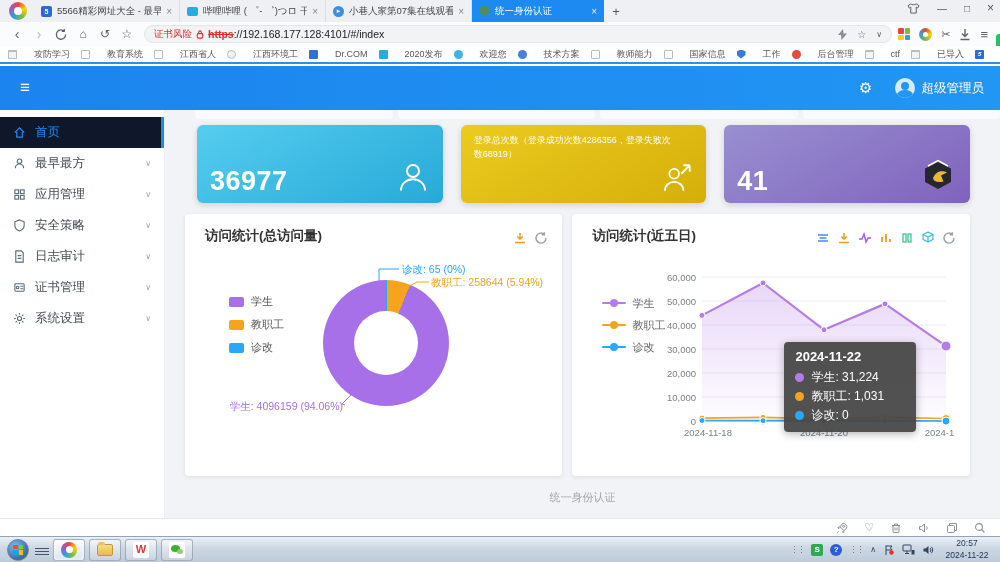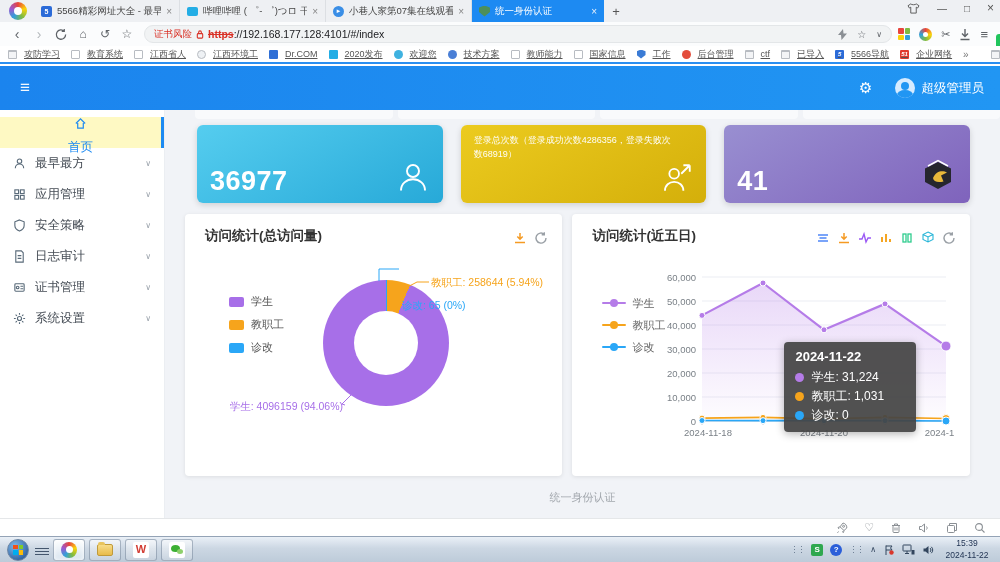--- a/index.html
+++ b/index.html
@@ -43,21 +43,21 @@
   .grid-ic i { border-radius:1px; } .grid-ic i:nth-child(1){background:#e8453c;} .grid-ic i:nth-child(2){background:#7fbb42;}
   .grid-ic i:nth-child(3){background:#fbd20a;} .grid-ic i:nth-child(4){background:#32a0da;}
   .mini-logo { width:13px; height:13px; border-radius:50%; background:conic-gradient(#e8453c,#fbd20a,#7fbb42,#32a0da,#e8453c); position:relative; }
   .mini-logo::after{ content:""; position:absolute; inset:4px; background:#fff; border-radius:50%; }
   .tool-glyph { font-size:11px; color:#5f6368; }
   .green-sliver { position:absolute; right:0; top:34px; width:4px; height:16px; background:#21c55d; border-radius:3px 0 0 3px; }
 
   
   .bookbar { position:absolute; top:46px; left:0; right:0; height:18px; background:#fff; border-bottom:2px solid #2b8ff0;
     display:flex; align-items:center; font-size:9px; color:#555; padding:0 8px; gap:11px; white-space:nowrap; overflow:hidden; }
-  .bm { display:flex; align-items:center; gap:7px;text-decoration:underline; }
+  .bm { display:flex; align-items:center; gap:17px; }
   .bi { width:9px; height:9px; flex:none; border-radius:1px; display:inline-block; position:relative; }
   .bi-file { border:1px solid #b8bcc2; background:#fff; }
   .bi-folder { border:1px solid #b8bcc2; background:#f3f4f6; border-top-width:2px; }
   .bi-home { border:1px solid #b8bcc2; border-radius:50%; background:#eef1f4; }
   .bi-sq { color:#fff; font-size:6px; font-weight:bold; text-align:center; line-height:9px; }
   .bi-dr { background:#2f6fd6; } .bi-bili { background:#23ade5; } .bi-glb { background:#3fb2e0; border-radius:50%; }
   .bi-gear { background:#4a7fd6; border-radius:50%; } .bi-shield { background:#3a7bd5; clip-path:polygon(50% 0,100% 20%,100% 62%,50% 100%,0 62%,0 20%); }
   .bi-red { background:#e34d3c; border-radius:50%; } .bi-n5 { background:#2b6bd8; } .bi-n51 { background:#e03a2f; }
   .bm-more { margin-left:auto; color:#777; font-size:10px; }
   .bm-sep { width:1px; height:11px; background:#ddd; }
@@ -74,21 +74,21 @@
   .avatar { width:20px; height:20px; border-radius:50%; background:#d6ebff; position:relative; overflow:hidden; }
   .avatar::before { content:""; position:absolute; left:6px; top:4px; width:8px; height:8px; border-radius:50%; background:#2196f3; }
   .avatar::after { content:""; position:absolute; left:2px; top:12px; width:16px; height:10px; border-radius:50%; background:#2196f3; }
 
   
   .appbody { position:absolute; top:44px; bottom:0; left:0; right:0; display:flex; }
   .sidebar { width:165px; background:#fff; border-right:1px solid #ebeef2; padding-top:7px; }
   .mi { height:31px; display:flex; align-items:center; padding:0 13px; font-size:12.5px; color:#454c55; gap:9px; }
   .mi svg { flex:none; }
   .mi .chev { margin-left:auto; color:#9aa2ab; font-size:8px; }
-  .mi.active { color:#1d8af2; background:#fef9c3; border-right:3px solid #1d8af2;flex-direction:column; }
+  .mi.active { color:#1d8af2; background:#0f172a; border-right:3px solid #1d8af2; }
 
   
   .main { flex:1; background:#f1f3f7; position:relative; overflow:hidden; }
   .ghosts { position:absolute; top:0; left:30px; right:0; height:9px; display:flex; gap:5px; }
   .ghosts i { flex:1; background:rgba(255,255,255,.6); border-radius:0 0 4px 4px; }
   .cards { position:absolute; top:15px; left:32px; right:30px; display:flex; gap:18px; }
   .card { flex:1; height:78px; border-radius:6px; color:#fff; padding:9px 13px; position:relative; box-shadow:0 2px 6px rgba(0,0,0,.15); }
   .card-c1 { background:linear-gradient(150deg,#55cdef,#27a9d8); }
   .card-c2 { background:linear-gradient(150deg,#eccb1f,#d4af0a); }
   .card-c3 { background:linear-gradient(150deg,#998fd1,#7f63bc); }
@@ -104,21 +104,21 @@
   .panel-title { font-size:13.5px; font-weight:bold; color:#333; }
   .panel-tools { margin-left:auto; display:flex; gap:7px; align-items:center; }
 
   
   .pie-legend { position:absolute; left:44px; top:76px; z-index:2; }
   .pl-row { display:flex; align-items:center; gap:7px; height:23px; font-size:11px; color:#555; }
   .pl-chip { width:15px; height:10px; border-radius:2px; }
   .donut { position:absolute; left:138px; top:66px; width:126px; height:126px; border-radius:50%; }
   .donut::after { content:""; position:absolute; inset:31px; background:#fff; border-radius:50%; }
   .callout { position:absolute; font-size:10.5px; z-index:2; }
-  .co-blue { left:217px; top:49px;margin-top:36px; }
+  .co-blue { left:217px; top:49px; }
   .co-orange { left:246px; top:62px; }
   .co-purple { left:20px; top:186px; width:138px; text-align:right; }
   .pie-lines { position:absolute; inset:0; z-index:1; }
 
   
   .lc-svg { position:absolute; left:0; top:0; z-index:1; }
   .lc-legend { position:absolute; left:30px; top:78px; z-index:2; }
   .ll-row { display:flex; align-items:center; gap:6px; height:22px; font-size:11px; color:#666; }
   .ll-mark { width:24px; height:8px; position:relative; }
   .ll-mark i { position:absolute; left:0; right:0; top:3px; height:2px; border-radius:1px; }
@@ -649,18 +649,18 @@
       <svg width="13" height="11" viewBox="0 0 13 11" fill="none" stroke="#33465e" stroke-width="1">
           <rect x="1" y="1" width="8" height="6" rx="0.5"></rect>
           <path d="M3 9.5 h4 M5 7 v2.5"></path>
           <rect x="9.5" y="6" width="3" height="4.5" fill="#33465e" stroke="none"></rect>
         </svg>
       <svg width="12" height="12" viewBox="0 0 12 12" fill="#33465e">
           <path d="M1.5 4.5 h2 L6.5 2 v8 L3.5 7.5 h-2 Z"></path>
           <path d="M8 4 C9.2 5 9.2 7 8 8 M9.3 2.8 C11.2 4.4 11.2 7.6 9.3 9.2" fill="none" stroke="#33465e" stroke-width="1"></path>
         </svg>
       <div class="clock">
-        <div>15:39</div>
+        <div>20:57</div>
         <div>2024-11-22</div>
       </div>
     </div>
   </div>
 </div>
 
 </body></html>

